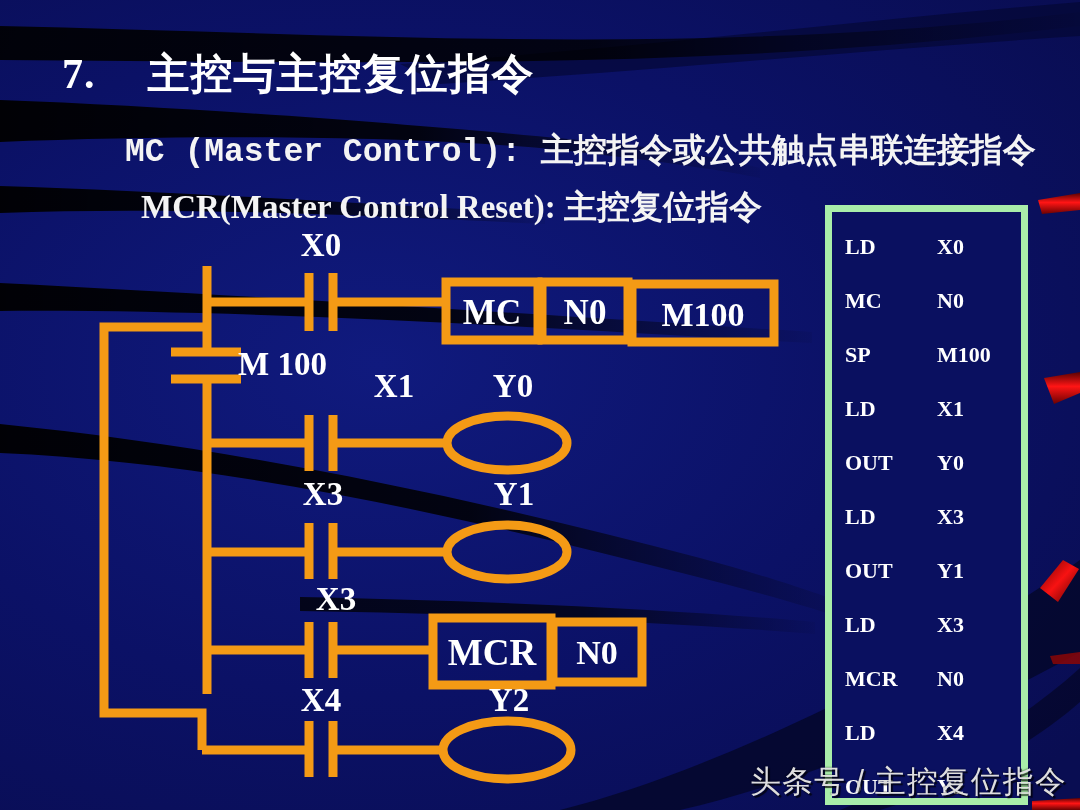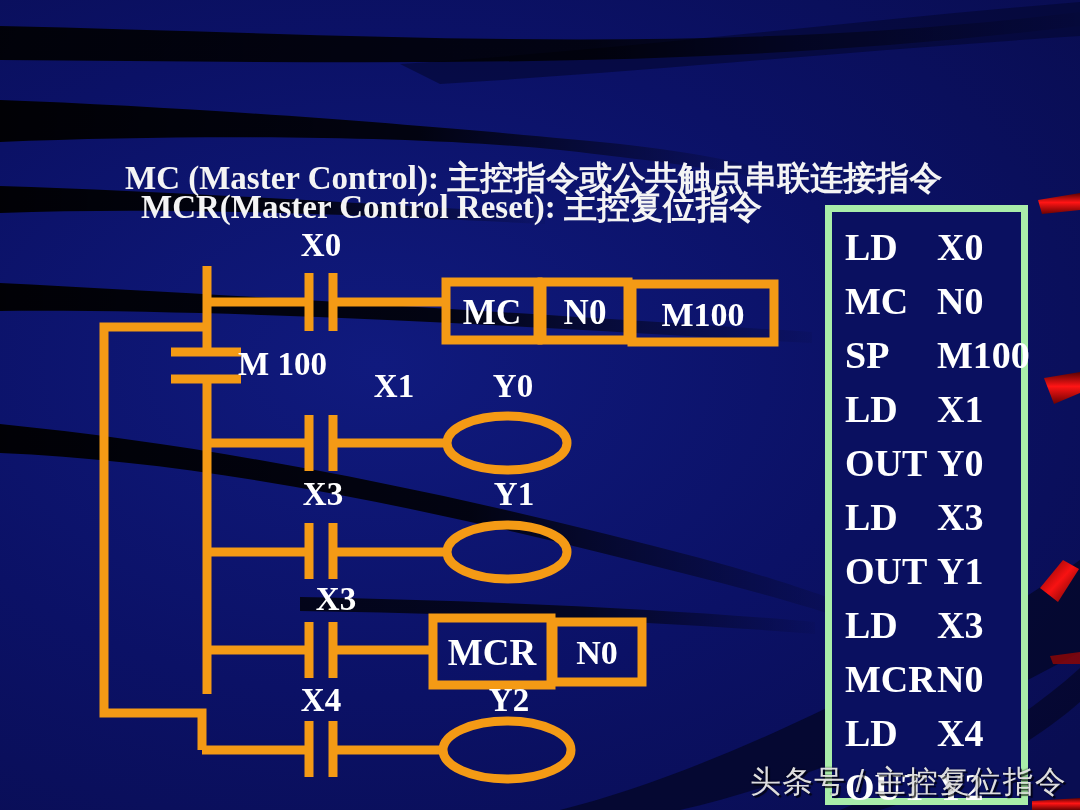--- a/index.html
+++ b/index.html
@@ -11,31 +11,31 @@
   .stage svg{position:absolute;left:0;top:0;}
   .title-row{
     position:absolute;left:62px;top:46px;color:#ffffff;font-weight:bold;
     font-size:42px;letter-spacing:1px;white-space:nowrap;z-index:10;
   }
   .title-num{display:inline-block;margin-right:52px;}
   .subtitle{
     position:absolute;left:125px;color:#f4f4f4;font-weight:bold;font-size:33px;
     white-space:nowrap;z-index:10;letter-spacing:0px;
   }
-  .sub1{top:156px;}
+  .sub1{top:128px;font-family:Liberation Mono, monospace;}
   .sub2{top:185px;margin-left:16px;}
   .ladder-svg{z-index:20;}
   .program-box{
     position:absolute;left:825px;top:205px;width:203px;height:600px;
     box-sizing:border-box;border:7px solid #a9eda9;background:#0a1060;
     z-index:30;padding-top:8px;padding-left:13px;
   }
   .prow{
     display:flex;align-items:center;height:54px;color:#ffffff;
-    font-weight:bold;font-size:38px;line-height:1;
+    font-weight:bold;font-size:22px;line-height:1;
   }
   .prow .op{width:92px;flex:0 0 92px;}
   .watermark{
     position:absolute;left:750px;top:761px;z-index:60;
     font-family:"Liberation Sans", sans-serif;
     font-size:31px;color:#dedede;white-space:nowrap;
     text-shadow:2px 2px 1px rgba(0,0,0,0.75), -1px -1px 1px rgba(0,0,0,0.25);
     letter-spacing:1px;
   }
 </style>
@@ -75,20 +75,23 @@
     <path fill="#04082e" opacity="0.9" d="M560,810 C720,770 940,660 1080,560 L1080,652 C960,720 800,782 680,810 Z"></path>
     <path fill="#000000" opacity="0.4" d="M840,810 C940,770 1020,722 1080,668 L1080,702 C1030,746 950,790 880,810 Z"></path>
 
     <polygon fill="url(#redRib)" points="1038,200 1080,193 1080,210 1042,214"></polygon>
     <polygon fill="url(#redRib)" points="1044,378 1080,372 1080,393 1054,404"></polygon>
     <polygon fill="url(#redRib2)" points="1040,588 1063,560 1079,569 1058,602"></polygon>
     <polygon fill="#8a0606" opacity="0.85" points="1050,656 1080,652 1080,664 1053,664"></polygon>
     <polygon fill="url(#redRib)" points="1032,801 1080,798 1080,810 1032,810"></polygon>
   </svg>
 
+  <div class="title-row">
+    <span class="title-num">7.</span><span>主控与主控复位指令</span>
+  </div>
 
   <div class="subtitle sub1">MC (Master Control): 主控指令或公共触点串联连接指令</div>
   <div class="subtitle sub2">MCR(Master Control Reset): 主控复位指令</div>
 
   <svg class="ladder-svg" width="1080" height="810" viewBox="0 0 1080 810">
     <g stroke="#F49A15" stroke-width="9" fill="none">
 
       <path d="M207,266 V348"></path>
       <path d="M207,383 V694"></path>
 

